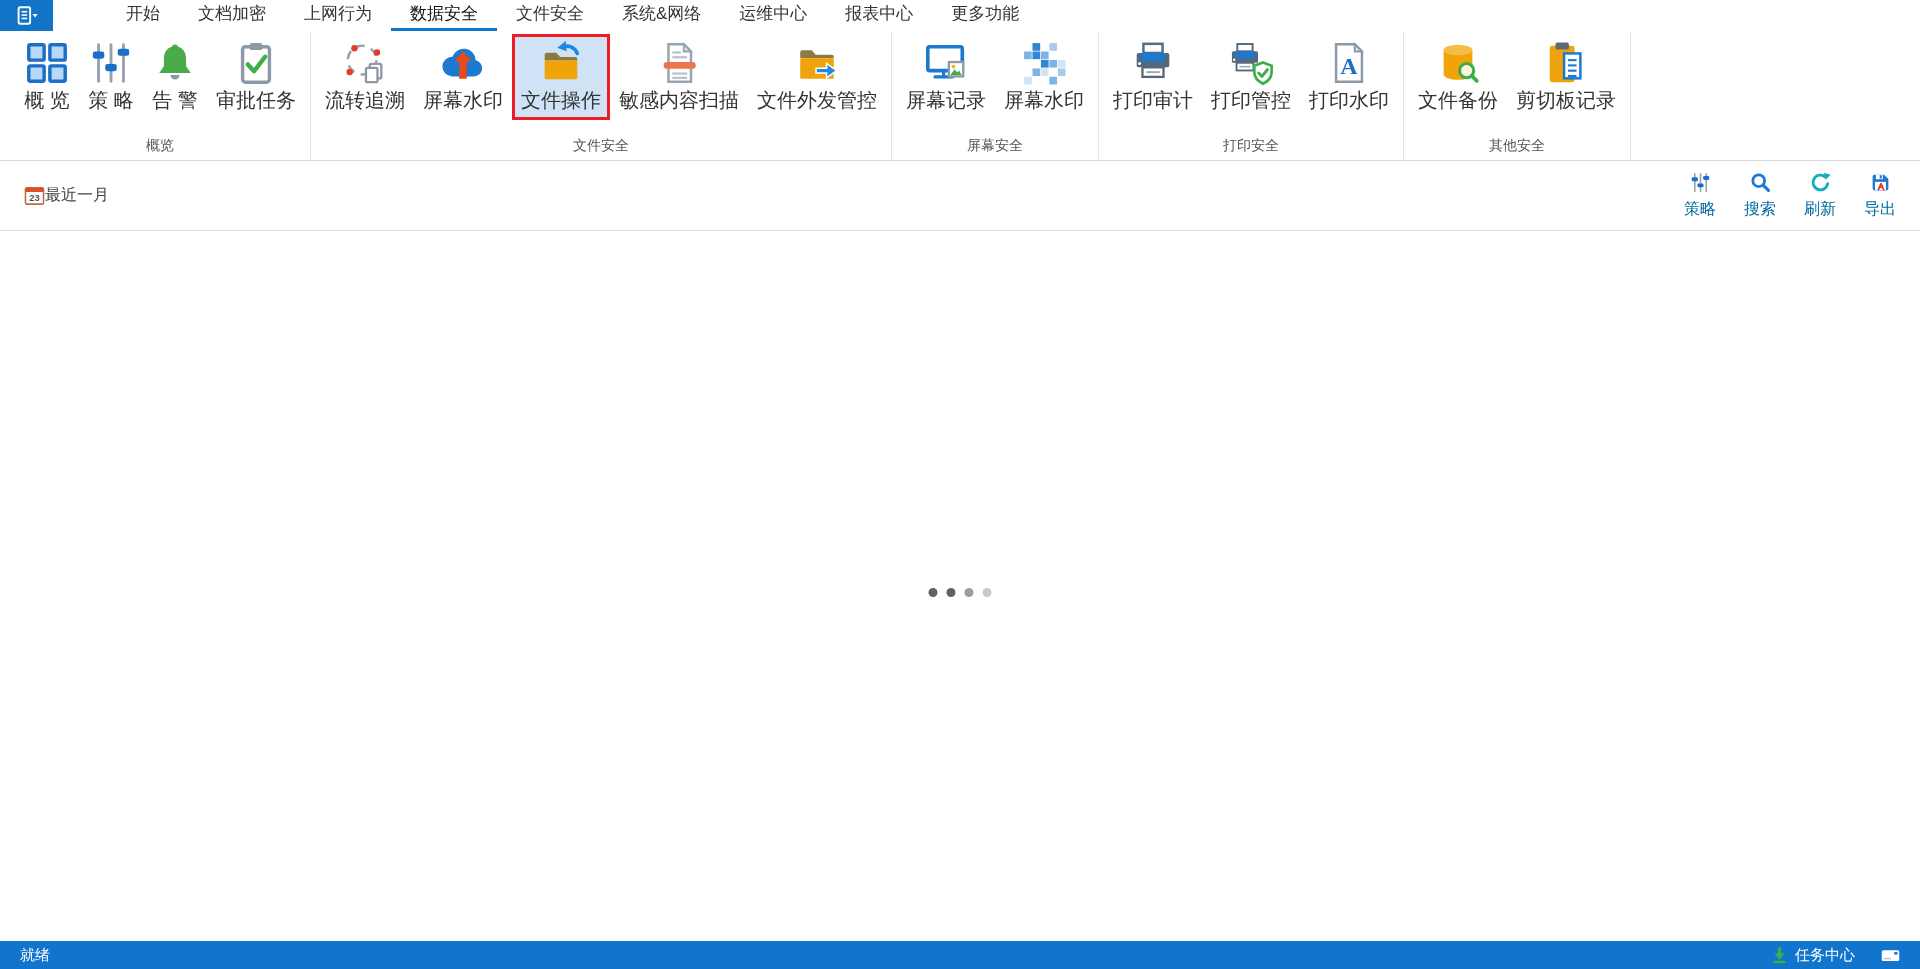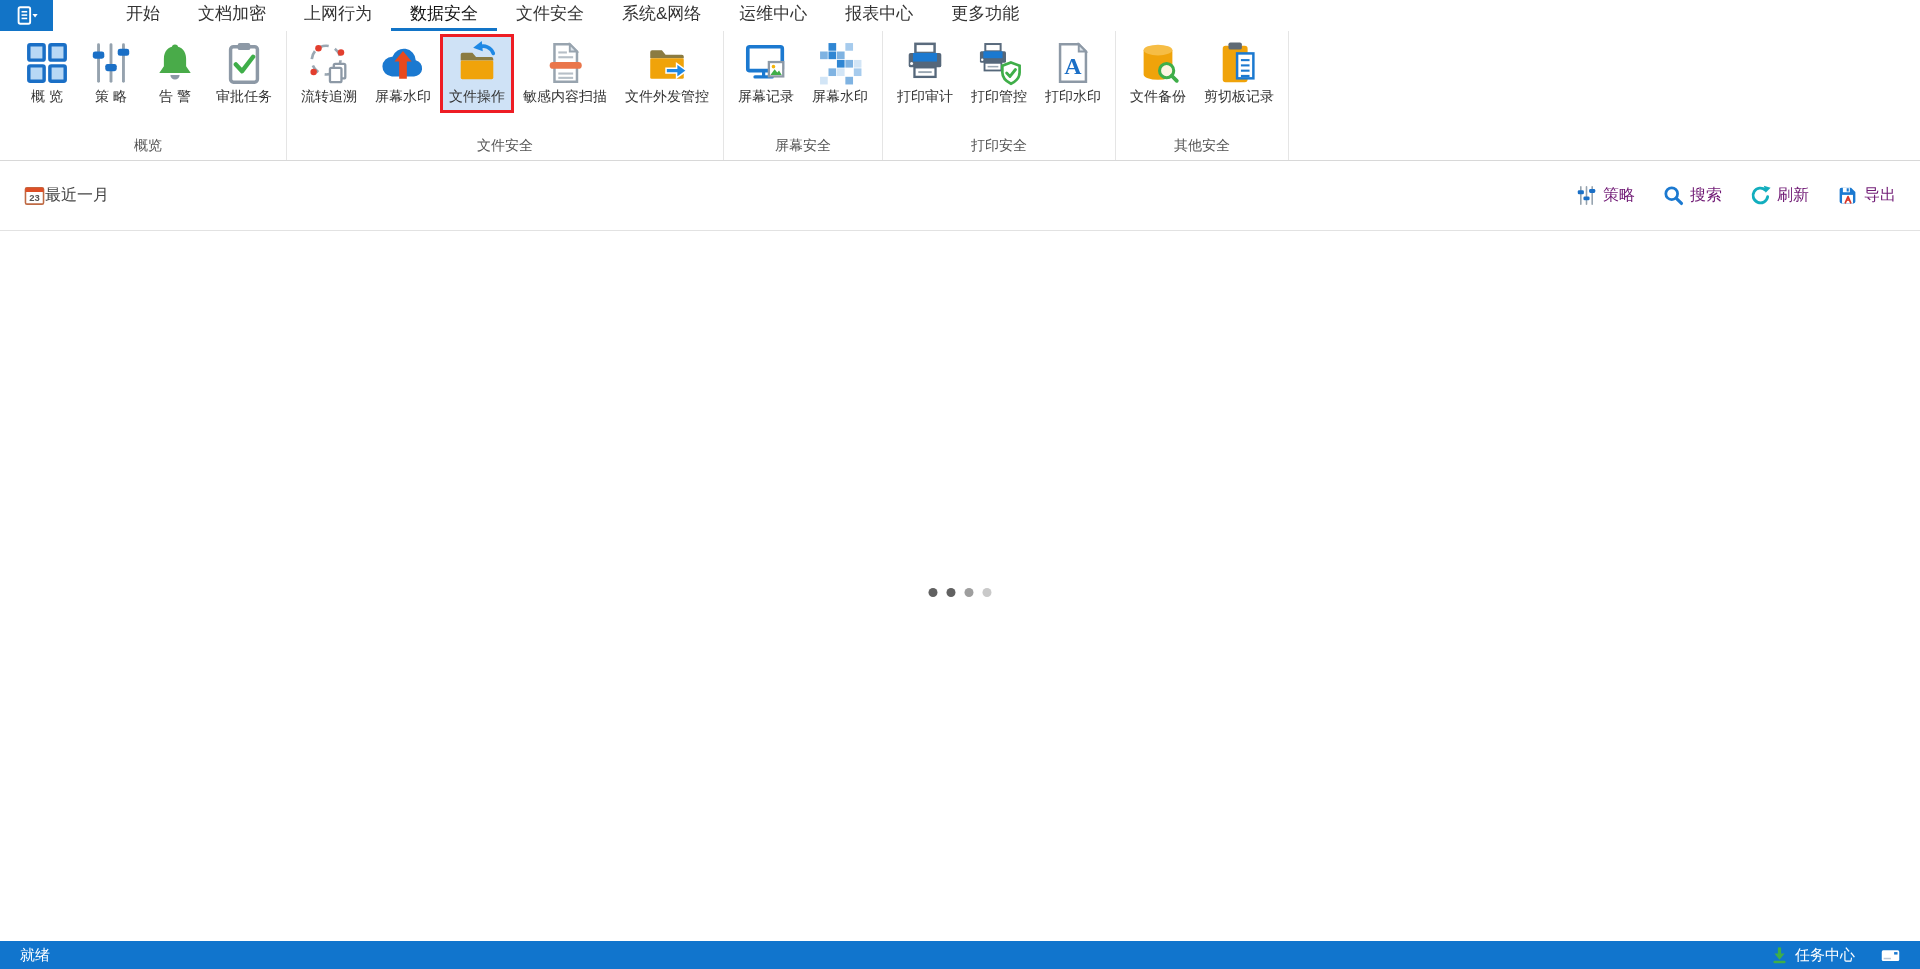--- a/index.html
+++ b/index.html
@@ -21,28 +21,28 @@
   .tab.active{border-bottom-color:var(--accent);color:#111;}
 
   
   .ribbon{display:flex;height:130px;background:#fff;border-bottom:1px solid #d8d8d8;padding-left:10px;}
   .rgroup{display:flex;flex-direction:column;border-right:1px solid #e5e5e5;}
   .ritems{flex:1;display:flex;align-items:flex-start;padding:2px 5px 0;}
   .ritem{display:flex;flex-direction:column;align-items:center;padding:3px 6px 4px;margin-top:1px;border:3px solid transparent;cursor:pointer;}
   .ritem.hl{background:var(--hl-bg);border-color:var(--hl-red);}
   .ricon{width:46px;height:46px;display:block;flex:none;}
   .ricon svg{width:100%;height:100%;display:block;}
-  .cap{font-size:14px;color:#333;margin-top:2px;white-space:nowrap;line-height:1.25;}
+  .cap{font-size:20px;color:#333;margin-top:2px;white-space:nowrap;line-height:1.25;}
   .glabel{height:25px;line-height:20px;font-size:14px;color:#555;text-align:center;white-space:nowrap;padding:0 8px;}
 
   
   .filterbar{height:70px;display:flex;align-items:center;justify-content:space-between;padding:0 24px;border-bottom:1px solid #e2e2e2;background:#fff;}
   .datefilter{display:flex;align-items:center;font-size:16px;color:#444;cursor:pointer;}
   .actions{display:flex;align-items:center;gap:28px;}
-  .action{display:flex;align-items:center;gap:6px;font-size:16px;color:#701a75;cursor:pointer;}
+  .action{display:flex;align-items:center;gap:6px;font-size:16px;color:#0369a1;cursor:pointer;flex-direction:column;}
   .aicon{width:21px;height:21px;display:inline-flex;flex:none;}
   .aicon svg{width:100%;height:100%;display:block;}
 
   
   .content{height:710px;position:relative;background:#fff;}
   .dots{position:absolute;left:50%;top:357px;transform:translateX(-50%);display:flex;gap:9px;}
   .dot{width:9px;height:9px;border-radius:50%;display:block;}
 
   
   .statusbar{height:28px;background:var(--statusblue);color:#fff;display:flex;align-items:center;justify-content:space-between;padding:0 20px;font-size:15px;}

